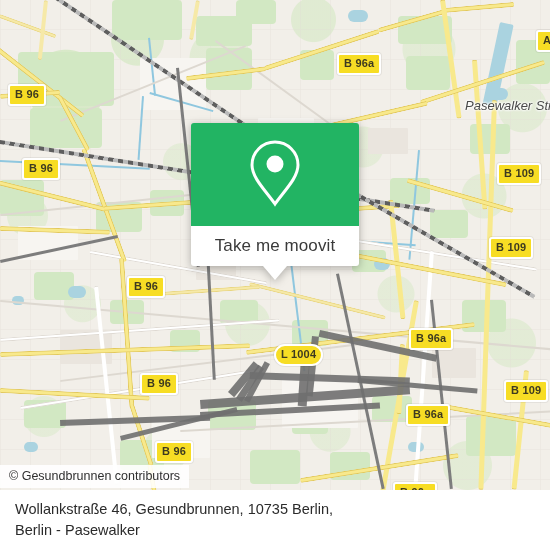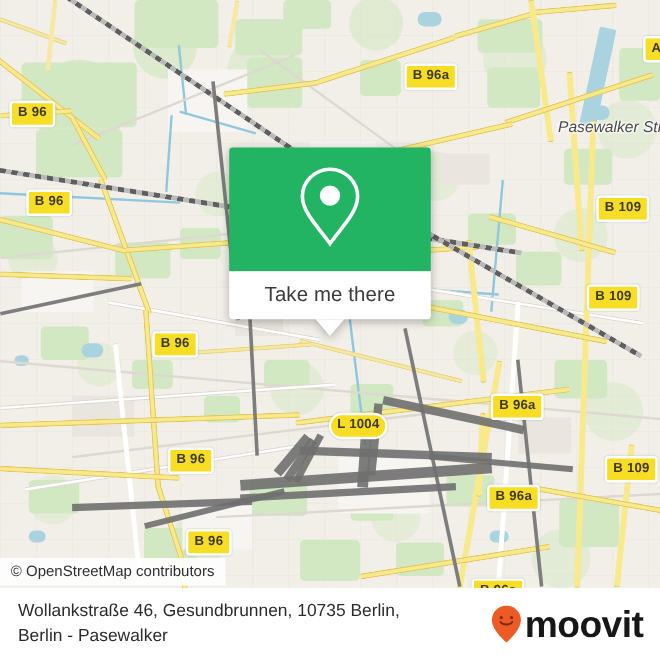--- a/index.html
+++ b/index.html
@@ -259,39 +259,28 @@
     <div class="popup">
       <div class="popup-top">
         <span>
           <svg width="56" height="70" viewBox="0 0 56 70" aria-hidden="true">
             <path d="M28 4 C15.3 4 5 14.3 5 27 C5 40 19 53 28 66 C37 53 51 40 51 27 C51 14.3 40.7 4 28 4 Z" fill="none" stroke="#ffffff" stroke-width="3"></path>
             <circle cx="28" cy="26" r="8.5" fill="#ffffff"></circle>
           </svg>
         </span>
       </div>
       <div class="popup-bot">
-        <span class="popup-label">Take me there</span>
+        <span class="popup-label">Take me moovit</span>
       </div>
       <div class="popup-tail"></div>
     </div>
 
-    <div class="attrib">© OpenStreetMap contributors</div>
+    <div class="attrib">© Gesundbrunnen contributors</div>
   </div>
 
   <div class="footer">
     <div class="footer-addr">
       <div>Wollankstraße 46, Gesundbrunnen, 10735 Berlin,</div>
       <div>Berlin - Pasewalker</div>
     </div>
-    <div class="brand">
-      <span>
-        <svg class="brand-pin" viewBox="0 0 26 32" aria-hidden="true">
-          <path d="M13 0.8 C6.2 0.8 0.9 6.1 0.9 12.9 C0.9 21.4 13 31.4 13 31.4 C13 31.4 25.1 21.4 25.1 12.9 C25.1 6.1 19.8 0.8 13 0.8 Z" fill="#ec5b25"></path>
-          <circle cx="8.7" cy="10.6" r="1.35" fill="#7c2b10"></circle>
-          <circle cx="17.3" cy="10.6" r="1.35" fill="#7c2b10"></circle>
-          <path d="M8.1 14.3 C9.9 17.1 16.1 17.1 17.9 14.3" fill="none" stroke="#7c2b10" stroke-width="1.5" stroke-linecap="round"></path>
-        </svg>
-      </span>
-      <span class="brand-word">moovit</span>
-    </div>
   </div>
 
 </div>
 
 </body></html>

